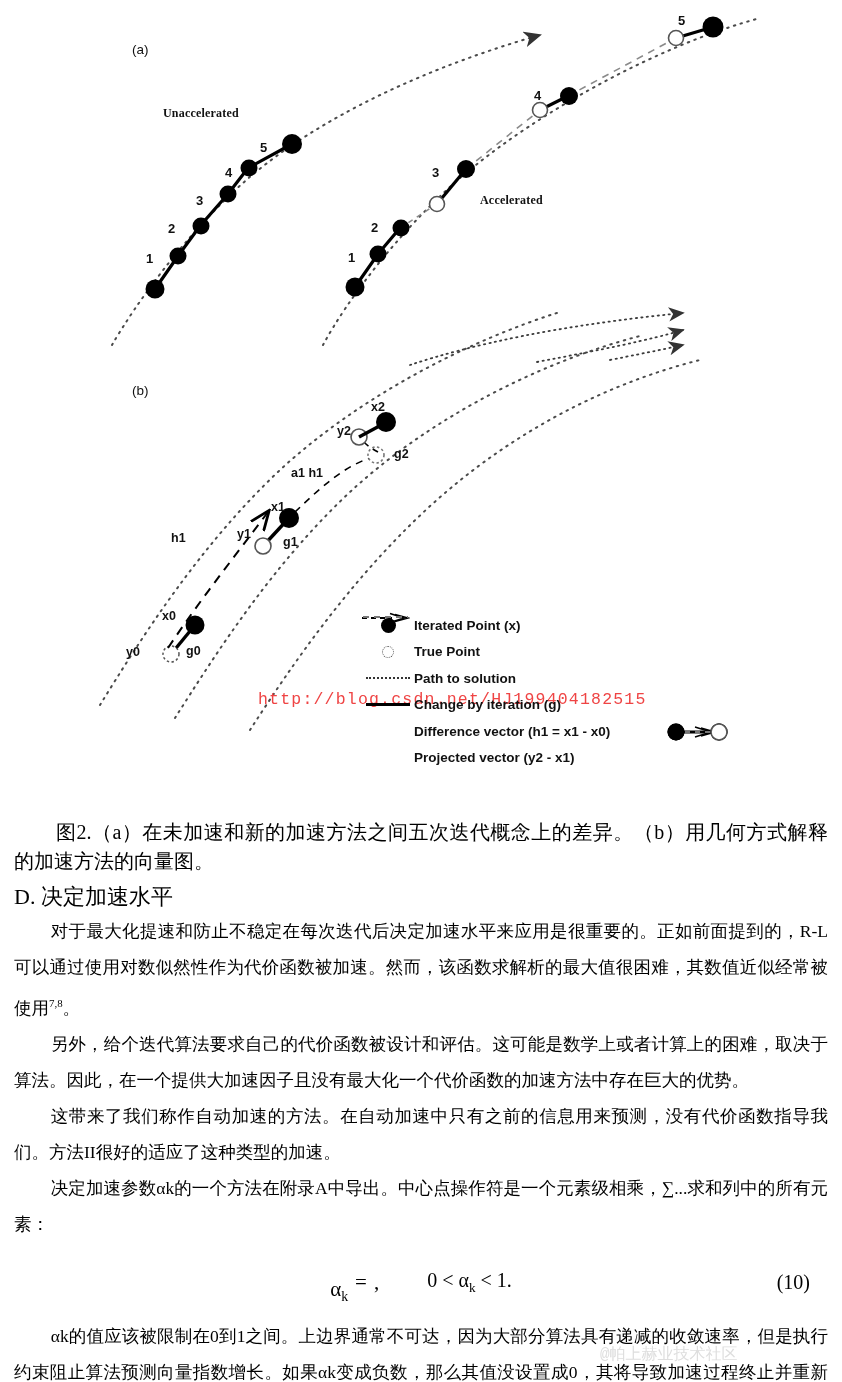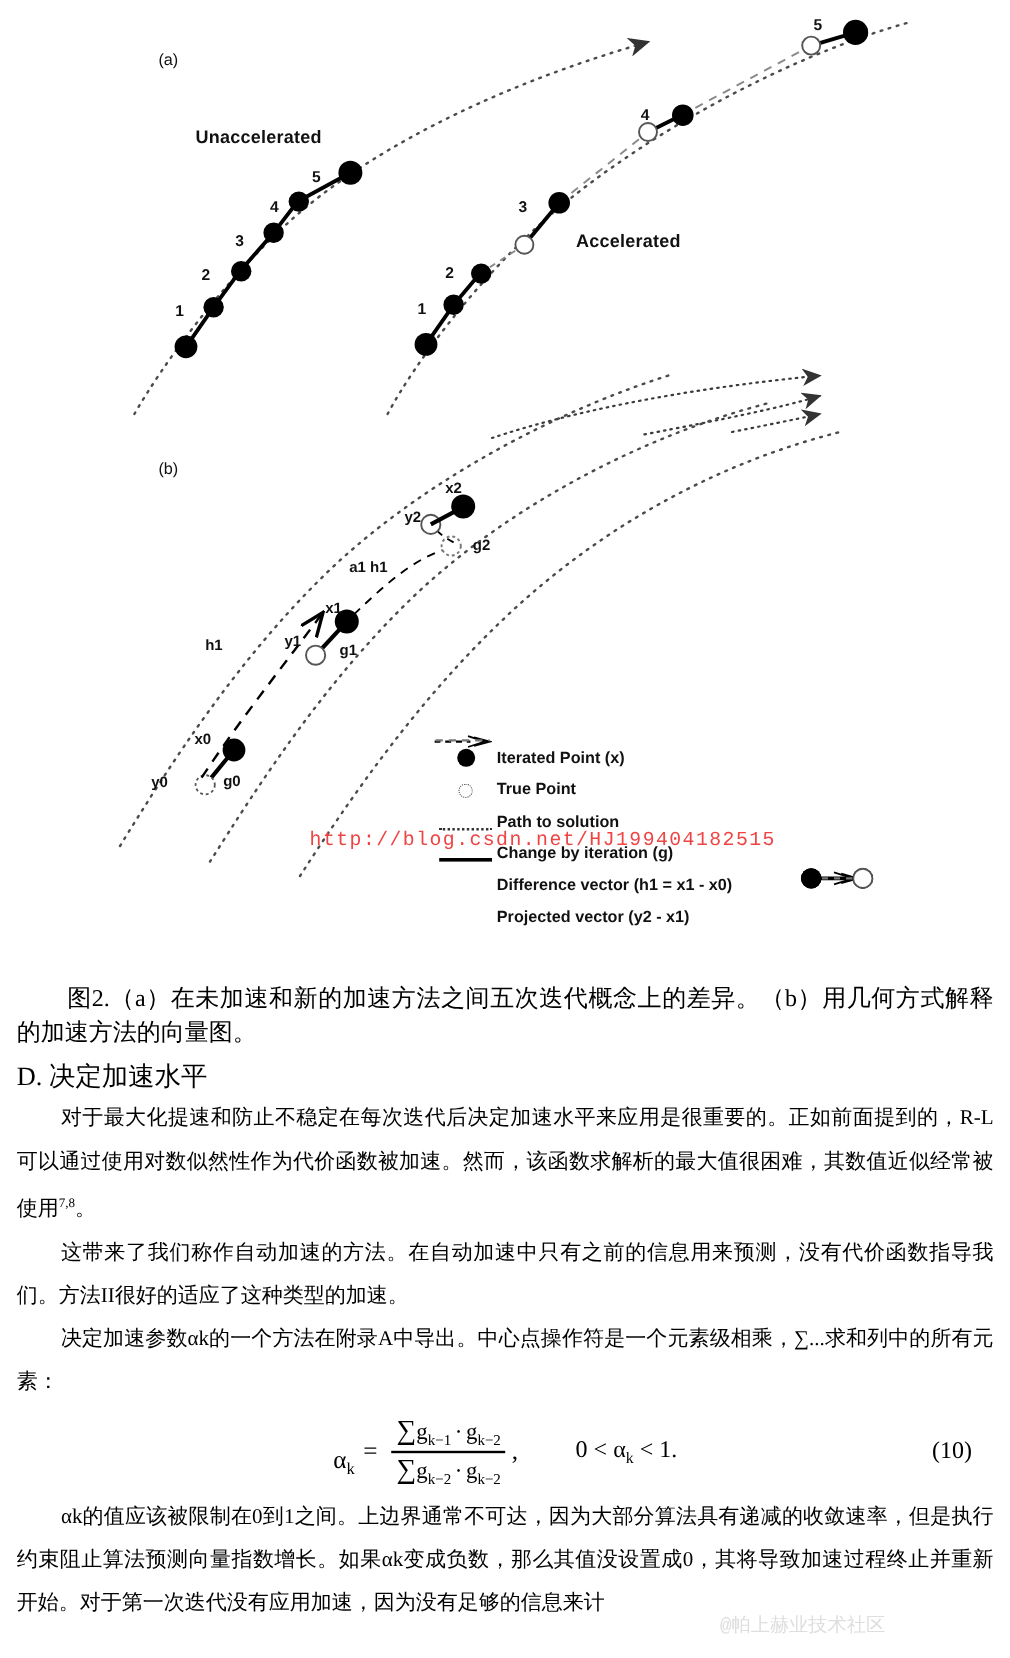--- a/index.html
+++ b/index.html
@@ -17,32 +17,32 @@
   .figure{position:relative;width:842px;height:815px;}
   .figure svg{position:absolute;left:0;top:0;}
 
   .fig-label{
     position:absolute;
     font-family:"Liberation Sans", sans-serif;
     font-size:13px;
     color:#111;
   }
   .panel-tag{font-size:13.5px;}
-  .bold-label{font-weight:bold;font-size:15px;letter-spacing:.2px;}
+  .bold-label{font-weight:bold;font-size:12px;letter-spacing:.2px;font-family:Liberation Serif, serif;}
   .num-label{font-weight:bold;font-size:13px;}
   .vec-label{font-weight:bold;font-size:12.5px;}
 
   
   .legend{
     position:absolute;
     left:362px;top:612px;
     font-family:"Liberation Sans", sans-serif;
   }
   .legend-row{
-    display:flex;align-items:flex-end;
+    display:flex;align-items:center;
     height:26.5px;
   }
   .legend-sym{width:52px;display:flex;align-items:center;justify-content:center;}
   .legend-text{font-size:13.5px;font-weight:bold;color:#111;white-space:nowrap;}
 
   .dot-filled{width:15px;height:15px;border-radius:50%;background:#000;}
   .dot-open{width:14px;height:14px;border-radius:50%;border:1.6px solid #000;background:#fff;box-sizing:border-box;}
   .dot-dashed{width:12px;height:12px;border-radius:50%;border:1.6px dotted #555;background:#fff;box-sizing:border-box;}
   .line-dotted{width:44px;border-top:2px dotted #333;}
   .line-solid{width:44px;border-top:3px solid #000;}
@@ -296,38 +296,30 @@
   </div>
 
   <div class="body-text">
 
     <p class="caption">图2.（a）在未加速和新的加速方法之间五次迭代概念上的差异。（b）用几何方式解释的加速方法的向量图。</p>
 
     <h2 class="sec-head">D. 决定加速水平</h2>
 
     <p class="para"><span>对于最大化提速和防止不稳定在每次迭代后决定加速水平来应用是很重要的。正如前面提到的，R-L可以通过使用对数似然性作为代价函数被加速。然而，该函数求解析的最大值很困难，其数值近似经常被使用</span><sup>7,8</sup><span>。</span></p>
 
+    <p class="para">另外，给个迭代算法要求自己的代价函数被设计和评估。这可能是数学上或者计算上的困难，取决于算法。因此，在一个提供大加速因子且没有最大化一个代价函数的加速方法中存在巨大的优势。</p>
 
     <p class="para">这带来了我们称作自动加速的方法。在自动加速中只有之前的信息用来预测，没有代价函数指导我们。方法II很好的适应了这种类型的加速。</p>
 
     <p class="para">决定加速参数αk的一个方法在附录A中导出。中心点操作符是一个元素级相乘，∑...求和列中的所有元素：</p>
 
     <div class="eq-wrap">
       <div class="eq-inner">
         <span class="alpha-k"><span>α</span><span class="sub">k</span></span>
         <span style="margin:0 7px;">=</span>
-        <span class="frac">
-          <span class="top">
-            <span class="sum">∑</span><span>g</span><span class="sub">k−1</span><span style="margin:0 3px;">·</span><span>g</span><span class="sub">k−2</span>
-          </span>
-          <span class="bar"></span>
-          <span class="bot">
-            <span class="sum">∑</span><span>g</span><span class="sub">k−2</span><span style="margin:0 3px;">·</span><span>g</span><span class="sub">k−2</span>
-          </span>
-        </span>
         <span>,</span>
         <span class="eq-cond"><span>0 &lt; α</span><span class="sub">k</span><span> &lt; 1.</span></span>
       </div>
       <span class="eq-num">(10)</span>
     </div>
 
     <p class="para">αk的值应该被限制在0到1之间。上边界通常不可达，因为大部分算法具有递减的收敛速率，但是执行约束阻止算法预测向量指数增长。如果αk变成负数，那么其值没设置成0，其将导致加速过程终止并重新开始。对于第一次迭代没有应用加速，因为没有足够的信息来计</p>
   </div>
 
   <div class="wm-bottom">@帕上赫业技术社区</div>

